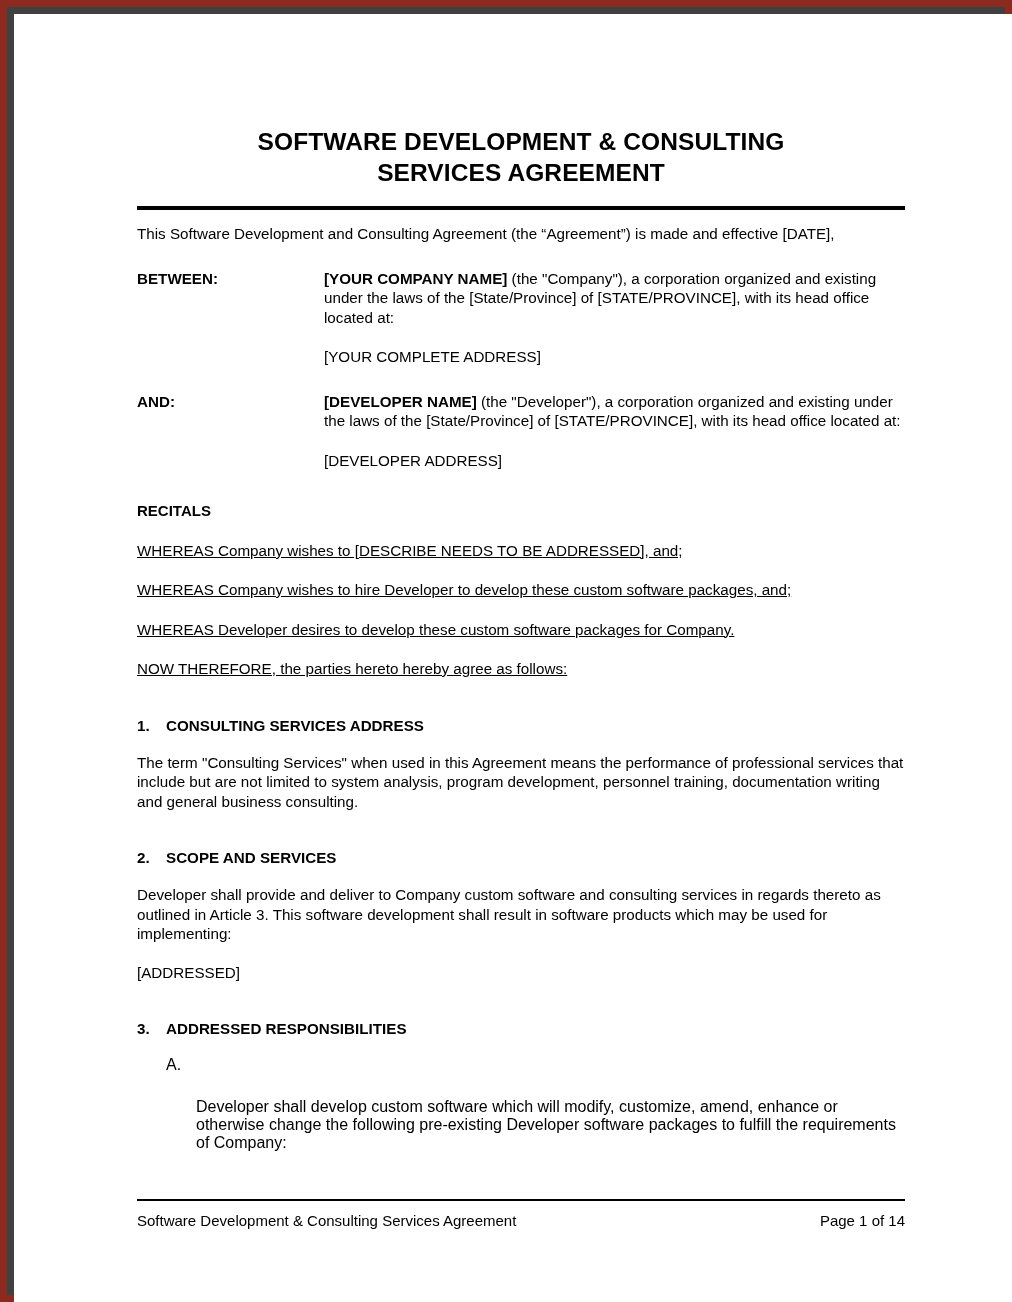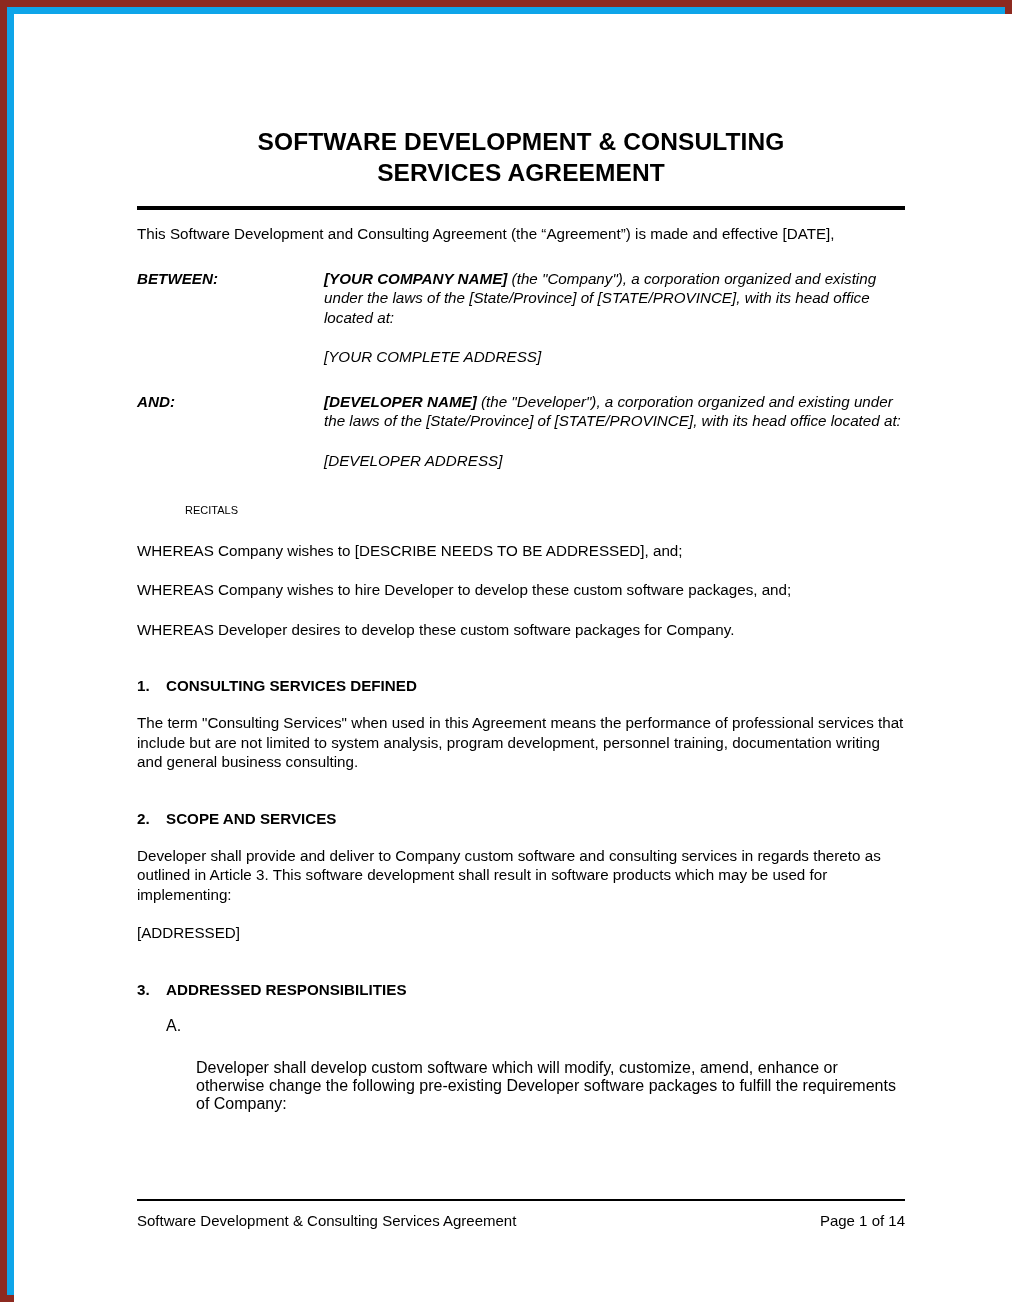--- a/index.html
+++ b/index.html
@@ -14,21 +14,21 @@
     color: #000000;
     overflow: hidden;
   }
   .page-frame {
     position: absolute;
     left: 0; top: 0;
     width: 1012px;
     height: 1302px;
     box-sizing: border-box;
     border: 7px solid #8d2a20;
-    background: #0ea5e9;
+    background: #404040;
   }
   .page-inner {
     position: absolute;
     left: 7px; top: 7px;
     width: 998px;
     height: 1288px;
     box-sizing: border-box;
     border: 2px solid #ffffff;
     background: #ffffff;
   }
@@ -63,48 +63,47 @@
     margin: 0;
     font-size: 15.2px;
     line-height: 19.5px;
   }
   .intro {
     margin-top: 14px;
   }
   .party-block {
     display: flex;
     margin-top: 25px;
-    font-style: italic;
   }
   .party-label {
     width: 187px;
     flex: 0 0 187px;
     font-weight: bold;
     font-size: 15.2px;
     line-height: 19.5px;
   }
   .party-body {
     flex: 1;
   }
   .party-body p + p {
     margin-top: 20px;
   }
   .bold {
     font-weight: bold;
     text-align: center;
   }
   .section-head {
     margin-top: 31px;
-    font-weight: normal;
-    font-size: 11px;
+    font-weight: bold;
+    font-size: 15px;
     line-height: 19.5px;
-    margin-left: 48px;
   }
   .recital-line {
     margin-top: 20px;
+    text-decoration: underline;
   }
   .num-head {
     margin-top: 38px;
     font-weight: bold;
     font-size: 15.2px;
     display: flex;
   }
   .num-head .num {
     width: 29px;
     flex: 0 0 29px;
@@ -173,24 +172,25 @@
             <p><span class="bold">[DEVELOPER NAME]</span><span> (the "Developer"), a corporation organized and existing under the laws of the [State/Province] of [STATE/PROVINCE], with its head office located at:</span></p>
             <p>[DEVELOPER ADDRESS]</p>
           </div>
         </div>
 
         <div class="section-head">RECITALS</div>
 
         <p class="recital-line">WHEREAS Company wishes to [DESCRIBE NEEDS TO BE ADDRESSED], and;</p>
         <p class="recital-line">WHEREAS Company wishes to hire Developer to develop these custom software packages, and;</p>
         <p class="recital-line">WHEREAS Developer desires to develop these custom software packages for Company.</p>
+        <p class="recital-line">NOW THEREFORE, the parties hereto hereby agree as follows:</p>
 
         <div class="num-head">
           <span class="num">1.</span>
-          <span>CONSULTING SERVICES DEFINED</span>
+          <span>CONSULTING SERVICES ADDRESS</span>
         </div>
         <p class="body-para">The term "Consulting Services" when used in this Agreement means the performance of professional services that include but are not limited to system analysis, program development, personnel training, documentation writing and general business consulting.</p>
 
         <div class="num-head">
           <span class="num">2.</span>
           <span>SCOPE AND SERVICES</span>
         </div>
         <p class="body-para">Developer shall provide and deliver to Company custom software and consulting services in regards thereto as outlined in Article 3. This software development shall result in software products which may be used for implementing:</p>
         <p class="body-para">[ADDRESSED]</p>
 

